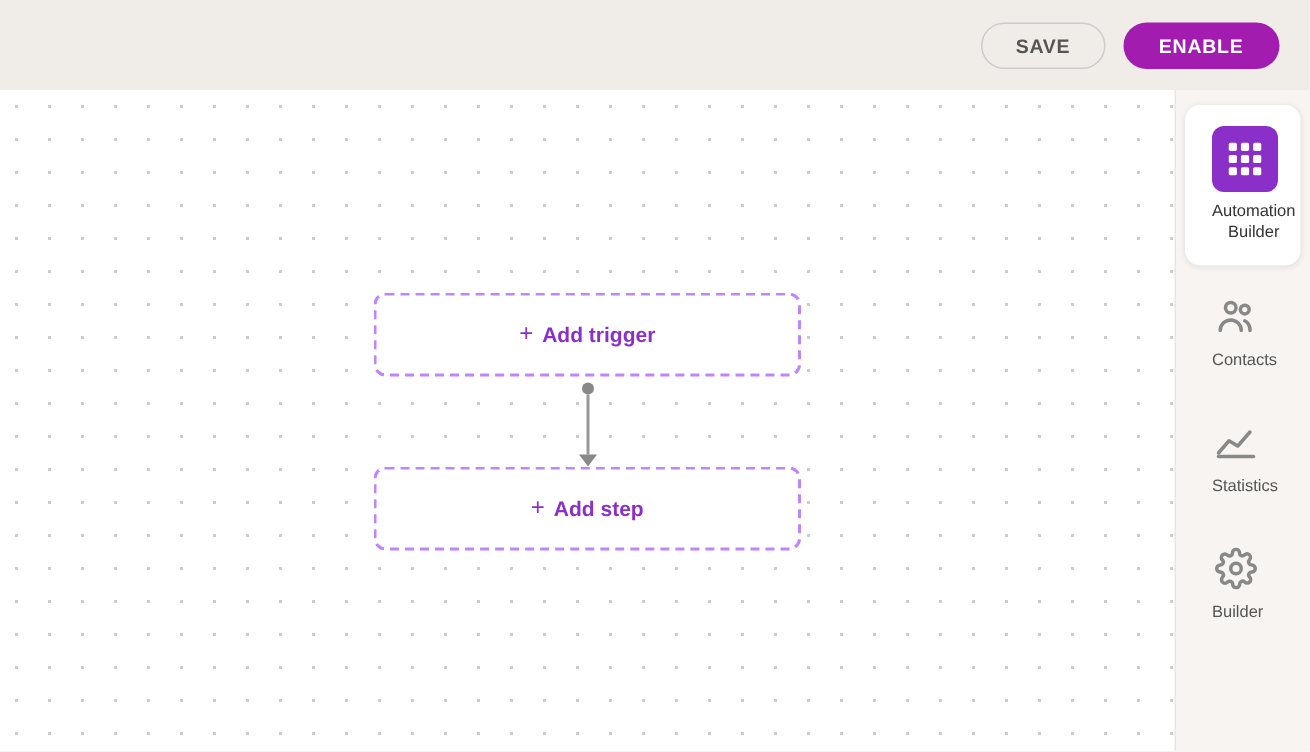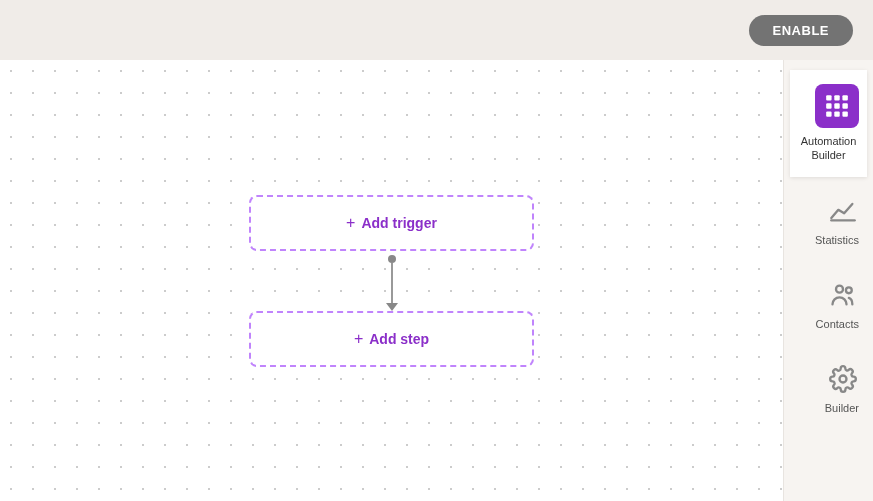--- a/index.html
+++ b/index.html
@@ -31,21 +31,21 @@
       border-radius: 20px;
       padding: 7px 22px;
       font-size: 13px;
       font-weight: 600;
       color: #555;
       cursor: pointer;
       letter-spacing: 0.5px;
     }
 
     .btn-enable {
-      background: #737373;
+      background: #a21caf;
       border: none;
       border-radius: 20px;
       padding: 8px 24px;
       font-size: 13px;
       font-weight: 700;
       color: #fff;
       cursor: pointer;
       letter-spacing: 0.5px;
       text-align: right;
     }
@@ -136,25 +136,25 @@
       display: flex;
       flex-direction: column;
       align-items: stretch;
       padding: 8px 0;
       border-left: 1px solid #e8e4e0;
     }
 
     .sidebar-item {
       display: flex;
       flex-direction: column;
-      align-items: flex-end;
-      justify-content: center;
-      padding: 14px 8px;
-      cursor: pointer;
-      border-radius: 0;
+      align-items: flex-start;
+      justify-content: center;
+      padding: 14px 18px;
+      cursor: pointer;
+      border-radius: 10px;
       margin: 2px 6px;
       gap: 6px;
       text-decoration: none;
     }
 
     .sidebar-item.active {
       background: #fff;
       box-shadow: 0 1px 4px rgba(0,0,0,0.1);
     }
 
@@ -195,20 +195,21 @@
 
     .icon-automation svg {
       width: 26px;
       height: 26px;
     }
   </style>
 </head>
 <body>
 
 <div class="topbar">
+  <button class="btn-save">SAVE</button>
   <button class="btn-enable">ENABLE</button>
 </div>
 
 <div class="main">
 
   <div class="canvas">
     <div class="flow-container">
 
       <div class="flow-box">
         <span class="flow-plus">+</span>
@@ -243,42 +244,42 @@
           <rect x="9.5" y="17" width="5" height="5" rx="1" fill="white"></rect>
           <rect x="17" y="17" width="5" height="5" rx="1" fill="white"></rect>
         </svg>
       </div>
       <span class="sidebar-item-label">Automation Builder</span>
     </div>
 
     <div class="sidebar-item">
       <div class="icon-wrap">
         <svg viewBox="0 0 24 24" fill="none" xmlns="http://www.w3.org/2000/svg">
-          <polyline points="2,18 8,11 13,14 20,6" stroke="#888" stroke-width="2" stroke-linecap="round" stroke-linejoin="round" fill="none"></polyline>
-          <line x1="2" y1="20" x2="22" y2="20" stroke="#888" stroke-width="2" stroke-linecap="round"></line>
-        </svg>
-      </div>
-      <span class="sidebar-item-label">Statistics</span>
-    </div>
-
-    <div class="sidebar-item">
-      <div class="icon-wrap">
-        <svg viewBox="0 0 24 24" fill="none" xmlns="http://www.w3.org/2000/svg">
           <circle cx="9" cy="7" r="3" stroke="#888" stroke-width="2"></circle>
           <path d="M3 20c0-3.314 2.686-6 6-6s6 2.686 6 6" stroke="#888" stroke-width="2" stroke-linecap="round"></path>
           <circle cx="17" cy="8" r="2.5" stroke="#888" stroke-width="2"></circle>
           <path d="M20 20c0-2.761-1.343-5-3-5.5" stroke="#888" stroke-width="2" stroke-linecap="round"></path>
         </svg>
       </div>
       <span class="sidebar-item-label">Contacts</span>
     </div>
 
     <div class="sidebar-item">
       <div class="icon-wrap">
         <svg viewBox="0 0 24 24" fill="none" xmlns="http://www.w3.org/2000/svg">
+          <polyline points="2,18 8,11 13,14 20,6" stroke="#888" stroke-width="2" stroke-linecap="round" stroke-linejoin="round" fill="none"></polyline>
+          <line x1="2" y1="20" x2="22" y2="20" stroke="#888" stroke-width="2" stroke-linecap="round"></line>
+        </svg>
+      </div>
+      <span class="sidebar-item-label">Statistics</span>
+    </div>
+
+    <div class="sidebar-item">
+      <div class="icon-wrap">
+        <svg viewBox="0 0 24 24" fill="none" xmlns="http://www.w3.org/2000/svg">
           <circle cx="12" cy="12" r="3" stroke="#888" stroke-width="2"></circle>
           <path d="M19.4 15a1.65 1.65 0 0 0 .33 1.82l.06.06a2 2 0 0 1-2.83 2.83l-.06-.06a1.65 1.65 0 0 0-1.82-.33 1.65 1.65 0 0 0-1 1.51V21a2 2 0 0 1-4 0v-.09A1.65 1.65 0 0 0 9 19.4a1.65 1.65 0 0 0-1.82.33l-.06.06a2 2 0 0 1-2.83-2.83l.06-.06A1.65 1.65 0 0 0 4.68 15a1.65 1.65 0 0 0-1.51-1H3a2 2 0 0 1 0-4h.09A1.65 1.65 0 0 0 4.6 9a1.65 1.65 0 0 0-.33-1.82l-.06-.06a2 2 0 0 1 2.83-2.83l.06.06A1.65 1.65 0 0 0 9 4.68a1.65 1.65 0 0 0 1-1.51V3a2 2 0 0 1 4 0v.09a1.65 1.65 0 0 0 1 1.51 1.65 1.65 0 0 0 1.82-.33l.06-.06a2 2 0 0 1 2.83 2.83l-.06.06A1.65 1.65 0 0 0 19.4 9a1.65 1.65 0 0 0 1.51 1H21a2 2 0 0 1 0 4h-.09a1.65 1.65 0 0 0-1.51 1z" stroke="#888" stroke-width="2"></path>
         </svg>
       </div>
       <span class="sidebar-item-label">Builder</span>
     </div>
 
   </div>
 </div>
 

